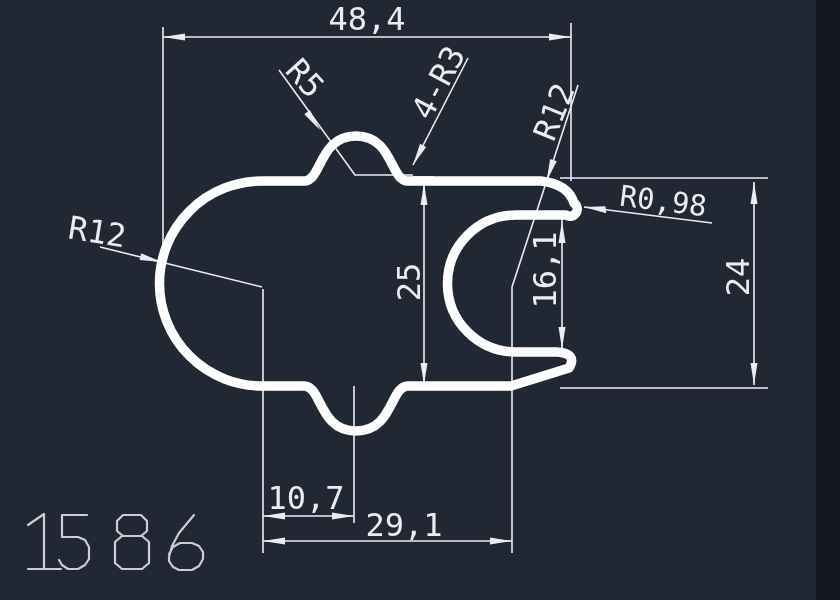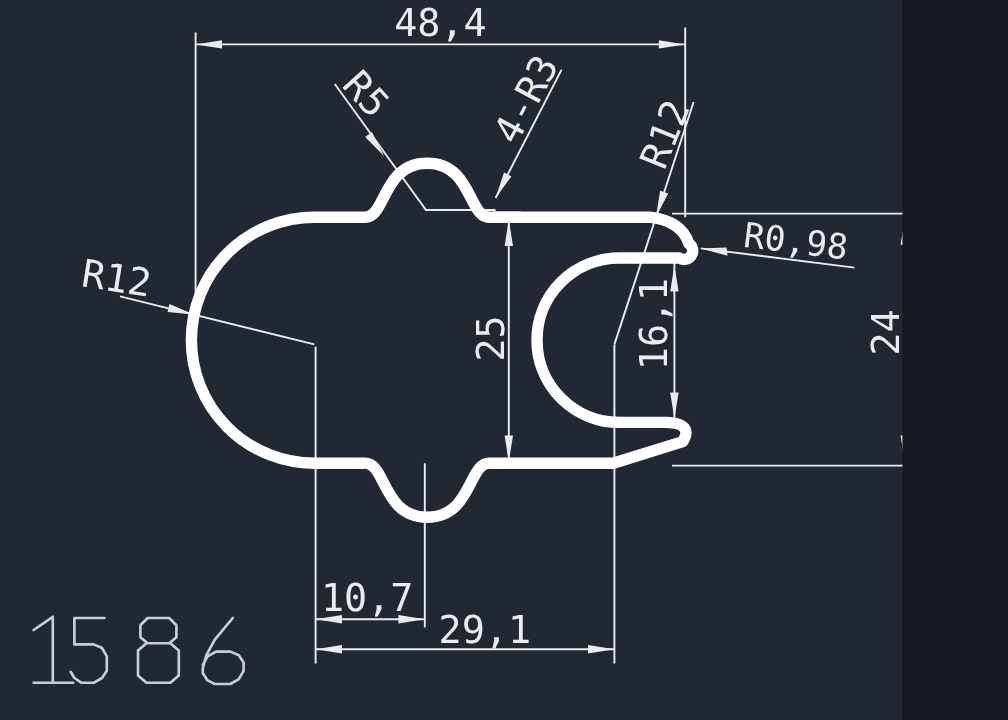--- a/index.html
+++ b/index.html
@@ -1,16 +1,16 @@
 <!DOCTYPE html>
 <html><head>
 <meta charset="utf-8">
 <style>
   html,body{margin:0;padding:0;background:#15191f;}
-  .canvas-wrap{width:752px;height:600px;overflow:hidden;position:relative;}
+  .canvas-wrap{width:816px;height:600px;overflow:hidden;position:relative;}
   svg{display:block;}
   .dimtext{
     font-family:"DejaVu Sans Mono", monospace;
     font-size:32px;
     letter-spacing:0px;
   }
   .dimtext-small{
     font-family:"DejaVu Sans Mono", monospace;
     font-size:29px;
   }

